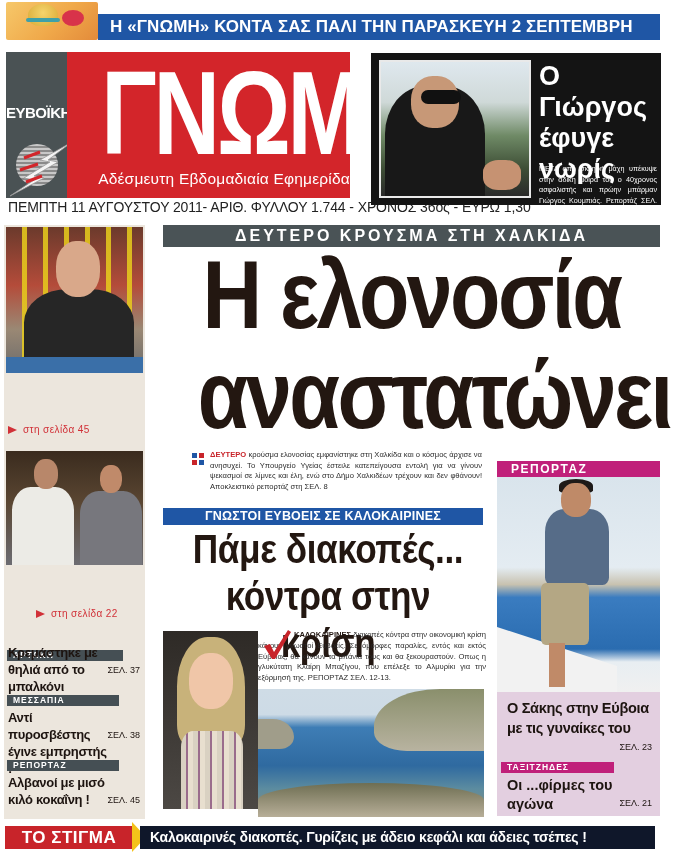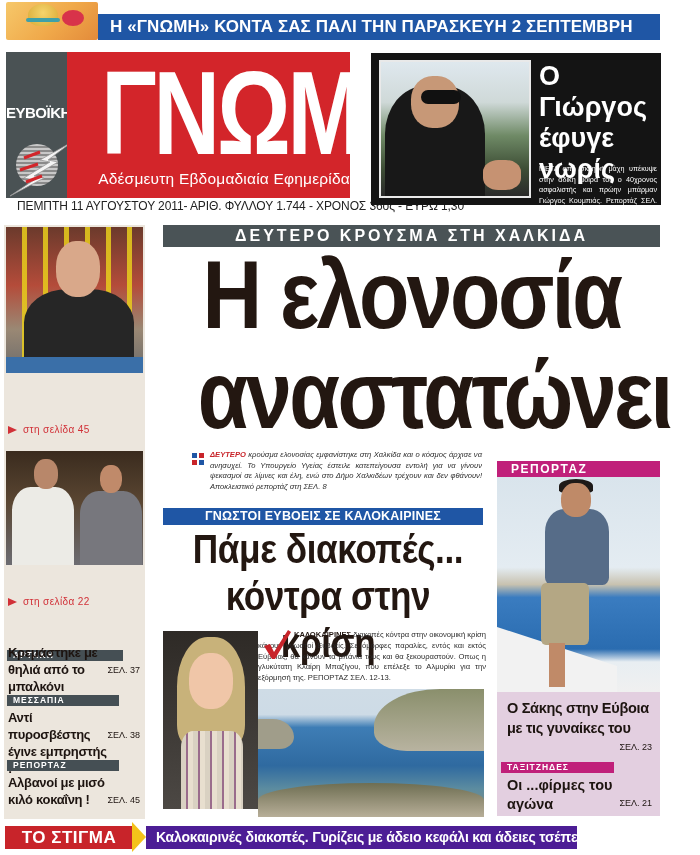--- a/index.html
+++ b/index.html
@@ -25,21 +25,21 @@
     font-weight: bold; font-size: 15px; letter-spacing: -0.5px; }
   #mast-gray .logo-circle { position: absolute; left: 10px; top: 92px; width: 42px; height: 42px; border-radius: 50%;
     background: repeating-linear-gradient(0deg, #c8c8c8 0 2px, #8a8a8a 2px 4px); }
   #mast-gray .bolt { position: absolute; left: 4px; top: 86px; width: 66px; height: 60px; }
   #mast-red { left: 67px; top: 52px; width: 283px; height: 146px; background: #d3252a; }
   #mast-title { position: absolute; left: 4px; top: -4px; width: 276px; text-align: center; color: #fff;
     font-weight: bold; font-size: 118px; line-height: 130px; letter-spacing: -4px;
     transform: scaleX(0.78); transform-origin: center; font-family: "Liberation Sans", sans-serif; }
   #mast-sub { position: absolute; left: 0; top: 118px; width: 283px; text-align: right; color: #fff;
     font-size: 15.5px; letter-spacing: 0.2px; }
-  #mast-date { left: 17px; top: 199px; width: 345px; font-size: 12px; color: #222; letter-spacing: -0.1px; white-space: nowrap; }
+  #mast-date { left: 8px; top: 199px; width: 345px; font-size: 14px; color: #222; letter-spacing: -0.1px; white-space: nowrap; }
 
   
   #obit { left: 371px; top: 53px; width: 290px; height: 152px; background: #141414; }
   #obit-photo { position: absolute; left: 8px; top: 7px; width: 152px; height: 138px; border: 2px solid #e9e9e9;
     background: linear-gradient(180deg, #dfe8ee 0%, #cfd9d8 30%, #6f8a66 55%, #3d4d35 80%, #2a2a2a 100%); overflow: hidden; }
   #obit-photo .person { position: absolute; left: 4px; top: 24px; width: 100px; height: 120px; background: #181818; border-radius: 40% 40% 0 0; }
   #obit-photo .face { position: absolute; left: 30px; top: 14px; width: 48px; height: 52px; background: #c79877; border-radius: 45%; }
   #obit-photo .glasses { position: absolute; left: 40px; top: 28px; width: 40px; height: 14px; background: #111; border-radius: 8px; }
   #obit-photo .hands { position: absolute; left: 102px; top: 98px; width: 38px; height: 30px; background: #c69272; border-radius: 40%; }
   #obit-title { position: absolute; left: 168px; top: 8px; width: 116px; color: #fff; font-weight: bold;
@@ -70,21 +70,21 @@
   .brief-head { position: absolute; left: 4px; font-weight: bold; font-size: 13px; line-height: 17px; color: #1d1410; letter-spacing: -0.3px; }
   .brief-page { position: absolute; right: 5px; font-size: 9px; color: #1d1410; }
 
   
   #kicker1 { left: 163px; top: 225px; width: 497px; height: 22px; background: #4a5356; color: #fff; font-weight: bold;
     font-size: 16px; line-height: 22px; text-align: center; letter-spacing: 3px; }
   #headline1 { left: 163px; top: 245px; width: 497px; text-align: center; font-weight: bold; color: #231711;
     font-size: 96px; line-height: 100px; letter-spacing: -3px; transform: scaleX(0.86); transform-origin: center; }
   #lead1-icon { left: 192px; top: 453px; width: 12px; height: 12px; }
   #lead1-icon span { position: absolute; width: 5px; height: 5px; }
-  #lead1 { left: 210px; top: 450px; width: 272px; font-size: 7.6px; line-height: 10.5px; color: #2b2b2b; text-align: justify; font-style: italic; }
+  #lead1 { left: 210px; top: 450px; width: 272px; font-size: 7.6px; line-height: 10.5px; color: #2b2b2b; text-align: justify; }
   #lead1 b { color: #c8242a; }
 
   
   #kicker2 { left: 163px; top: 508px; width: 320px; height: 17px; background: #1f56a5; color: #fff; font-weight: bold;
     font-size: 12.5px; line-height: 17px; text-align: center; letter-spacing: 0.2px; }
   #headline2 { left: 163px; top: 526px; width: 330px; text-align: center; font-weight: bold; color: #231711;
     font-size: 40px; line-height: 47px; letter-spacing: -0.5px; transform: scaleX(0.88); transform-origin: center; }
   #woman-photo { left: 163px; top: 631px; width: 95px; height: 178px; background: linear-gradient(180deg, #2e2a26 0%, #4c4844 100%); }
   #woman-photo .hair { position: absolute; left: 14px; top: 6px; width: 68px; height: 110px; background: #c8b27a; border-radius: 45% 45% 20% 20%; }
   #woman-photo .face { position: absolute; left: 26px; top: 22px; width: 44px; height: 56px; background: #f0c6a8; border-radius: 45%; }
@@ -116,21 +116,21 @@
   #kicker4 { position: absolute; left: 4px; top: 70px; width: 113px; height: 11px; background: #c0207a; color: #fff; font-weight: bold;
     font-size: 8.5px; line-height: 11px; padding-left: 6px; letter-spacing: 1px; }
   #taxi-head { position: absolute; left: 10px; top: 84px; width: 110px; font-weight: bold; font-size: 14.5px; line-height: 19px; color: #1d1410; }
   #taxi-page { position: absolute; right: 8px; top: 106px; font-size: 9px; color: #1d1410; }
 
   
   #stigma-label { left: 5px; top: 826px; width: 128px; height: 23px; background: #c8242a; color: #fff; font-weight: bold;
     font-size: 17px; line-height: 23px; text-align: center; letter-spacing: 0.5px; }
   #stigma-arrow { left: 132px; top: 822px; width: 0; height: 0; border-top: 15px solid transparent; border-bottom: 15px solid transparent;
     border-left: 14px solid #f4c21a; }
-  #stigma-bar { left: 146px; top: 826px; width: 431px; height: 23px; background: #4c1d95; color: #fff;
+  #stigma-bar { left: 140px; top: 826px; width: 515px; height: 23px; background: #0f172a; color: #fff;
     font-size: 14px; line-height: 23px; padding-left: 10px; font-weight: bold; letter-spacing: -0.2px; white-space: nowrap; }
 </style>
 </head>
 <body>
 
 <div id="promo-art" class="abs">
   <div class="hat"></div>
   <div class="band"></div>
   <div class="flower"></div>
 </div>
@@ -169,21 +169,21 @@
     <div class="table"></div>
   </div>
   <div class="left-ref" style="top:199px;"><span class="tri"></span><span>στη σελίδα 45</span></div>
 
   <div id="left-photo2" class="photo">
     <div class="m1"></div>
     <div class="f1"></div>
     <div class="m2"></div>
     <div class="f2"></div>
   </div>
-  <div class="left-ref" style="top:371px;"><span class="tri"></span><span>στη σελίδα 22</span></div>
+  <div class="left-ref" style="top:383px;margin-left:28px;"><span class="tri"></span><span>στη σελίδα 22</span></div>
 
   <div class="sect-tag" style="top:425px;width:116px;">ΑΡΤΑΚΗ</div>
   <div class="brief-head" style="top:419px;width:100px;">Κρεμάστηκε με θηλιά από το μπαλκόνι</div>
   <div class="brief-page" style="top:440px;">ΣΕΛ. 37</div>
 
   <div class="sect-tag" style="top:470px;width:112px;">ΜΕΣΣΑΠΙΑ</div>
   <div class="brief-head" style="top:484px;width:100px;">Αντί πυροσβέστης έγινε εμπρηστής !</div>
   <div class="brief-page" style="top:505px;">ΣΕΛ. 38</div>
 
   <div class="sect-tag" style="top:535px;width:112px;">ΡΕΠΟΡΤΑΖ</div>

